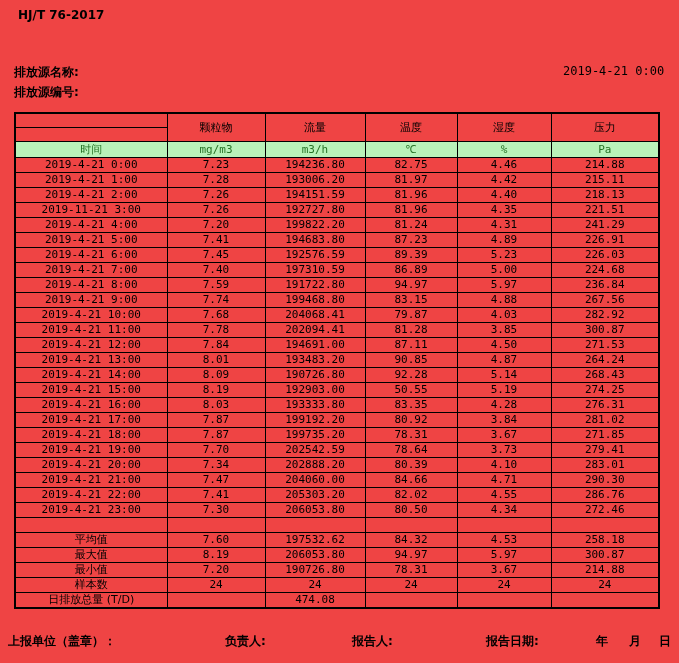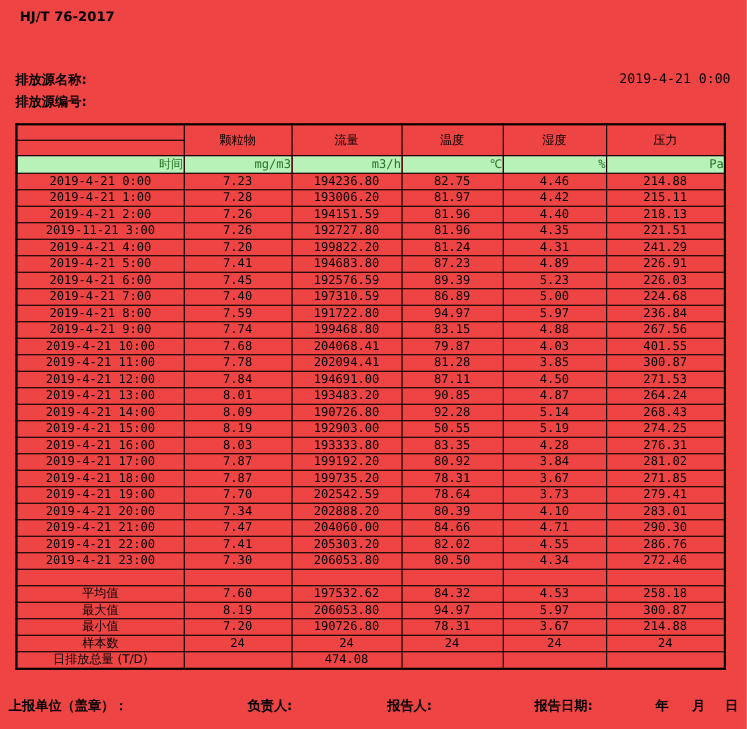--- a/index.html
+++ b/index.html
@@ -11,21 +11,21 @@
   .src-name{position:absolute;left:14px;top:64px;font-size:12px;font-weight:bold;}
   .src-code{position:absolute;left:14px;top:84px;font-size:12px;font-weight:bold;}
   .datetime{position:absolute;left:563px;top:64px;font-size:12px;
             font-family:"DejaVu Sans Mono",monospace;}
   table.rpt{position:absolute;left:14px;top:112px;border-collapse:collapse;
             border:2px solid #000;table-layout:fixed;}
   table.rpt td{border:1px solid #000;padding:0;text-align:center;vertical-align:middle;
                height:14px;line-height:14px;font-size:11px;overflow:hidden;white-space:nowrap;}
   td.colhead{font-size:12px;}
   tr.mini td{height:13px;line-height:13px;margin-top:38px;}
-  tr.green td{background:var(--green,#b9f2b9);color:var(--greentext,#267326);height:15px;line-height:15px;text-align:right;}
+  tr.green td{background:var(--green,#b9f2b9);color:var(--greentext,#267326);height:15px;line-height:15px;}
   td.num{font-family:"DejaVu Sans Mono",monospace;}
   tr.spacer td{height:14px;}
   td.left-label{text-align:left;padding-left:4px;}
   .foot-note{position:absolute;left:8px;top:612px;font-size:12px;font-weight:bold;}
   .foot-line{position:absolute;left:0;top:633px;width:679px;font-size:12px;font-weight:bold;}
   .foot-line span{position:absolute;white-space:nowrap;}
   .fl-unit{left:8px;}
   .fl-resp{left:225px;}
   .fl-reporter{left:352px;}
   .fl-date{left:486px;}
@@ -150,21 +150,21 @@
           <td class="num">83.15</td>
           <td class="num">4.88</td>
           <td class="num">267.56</td>
         </tr>
         <tr class="data">
           <td class="num">2019-4-21 10:00</td>
           <td class="num">7.68</td>
           <td class="num">204068.41</td>
           <td class="num">79.87</td>
           <td class="num">4.03</td>
-          <td class="num">401.55</td>
+          <td class="num">282.92</td>
         </tr>
         <tr class="data">
           <td class="num">2019-4-21 11:00</td>
           <td class="num">7.78</td>
           <td class="num">202094.41</td>
           <td class="num">81.28</td>
           <td class="num">3.85</td>
           <td class="num">300.87</td>
         </tr>
         <tr class="data">

